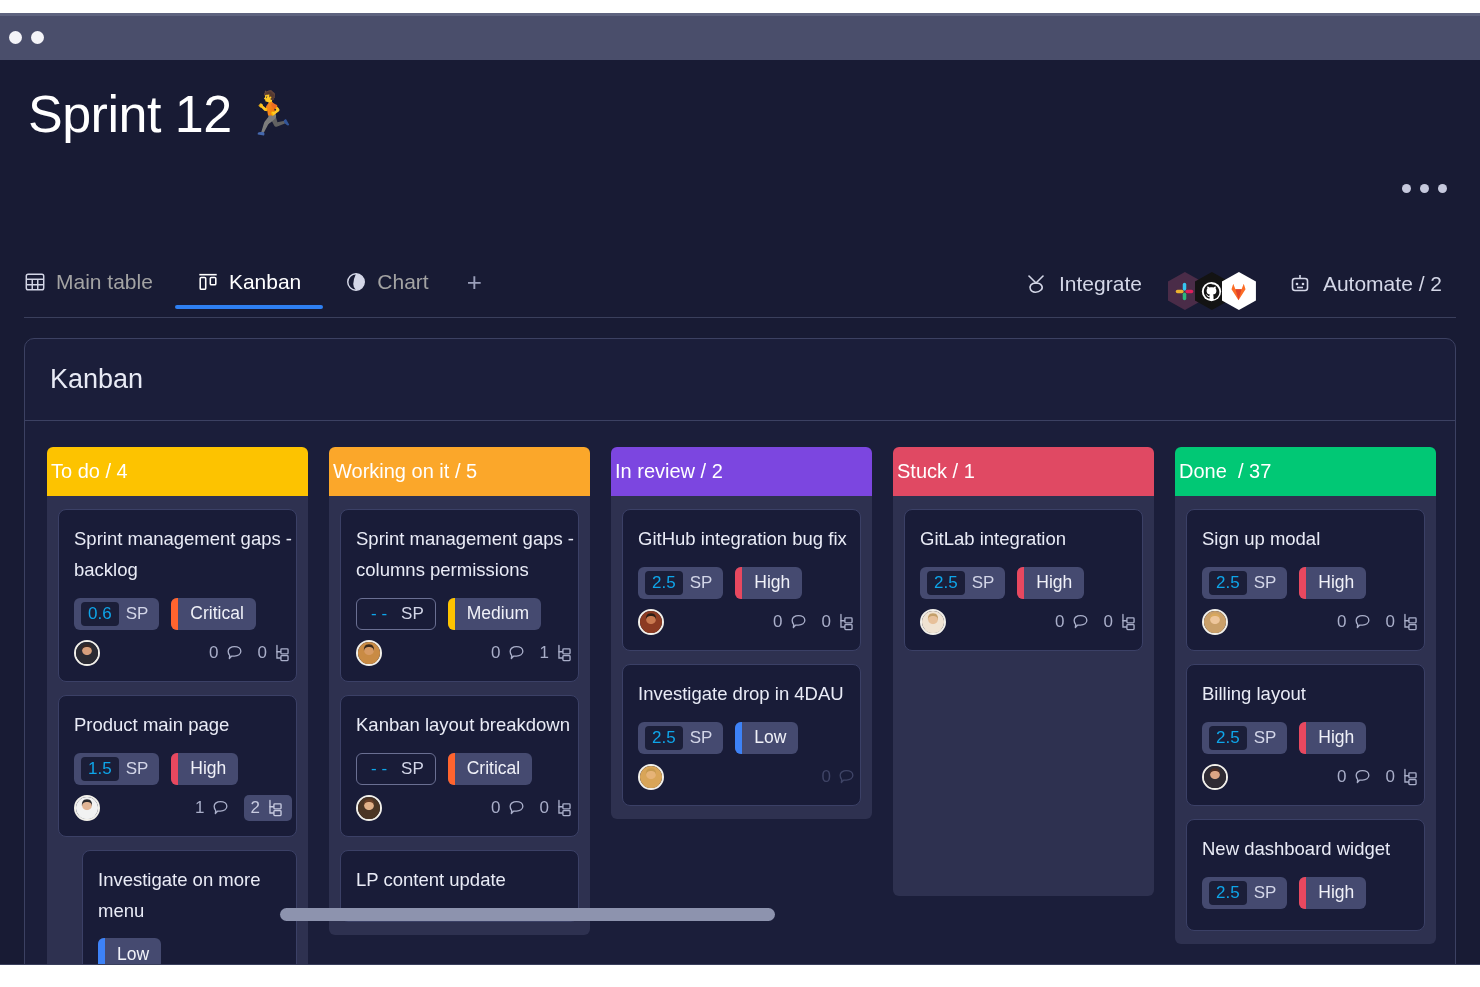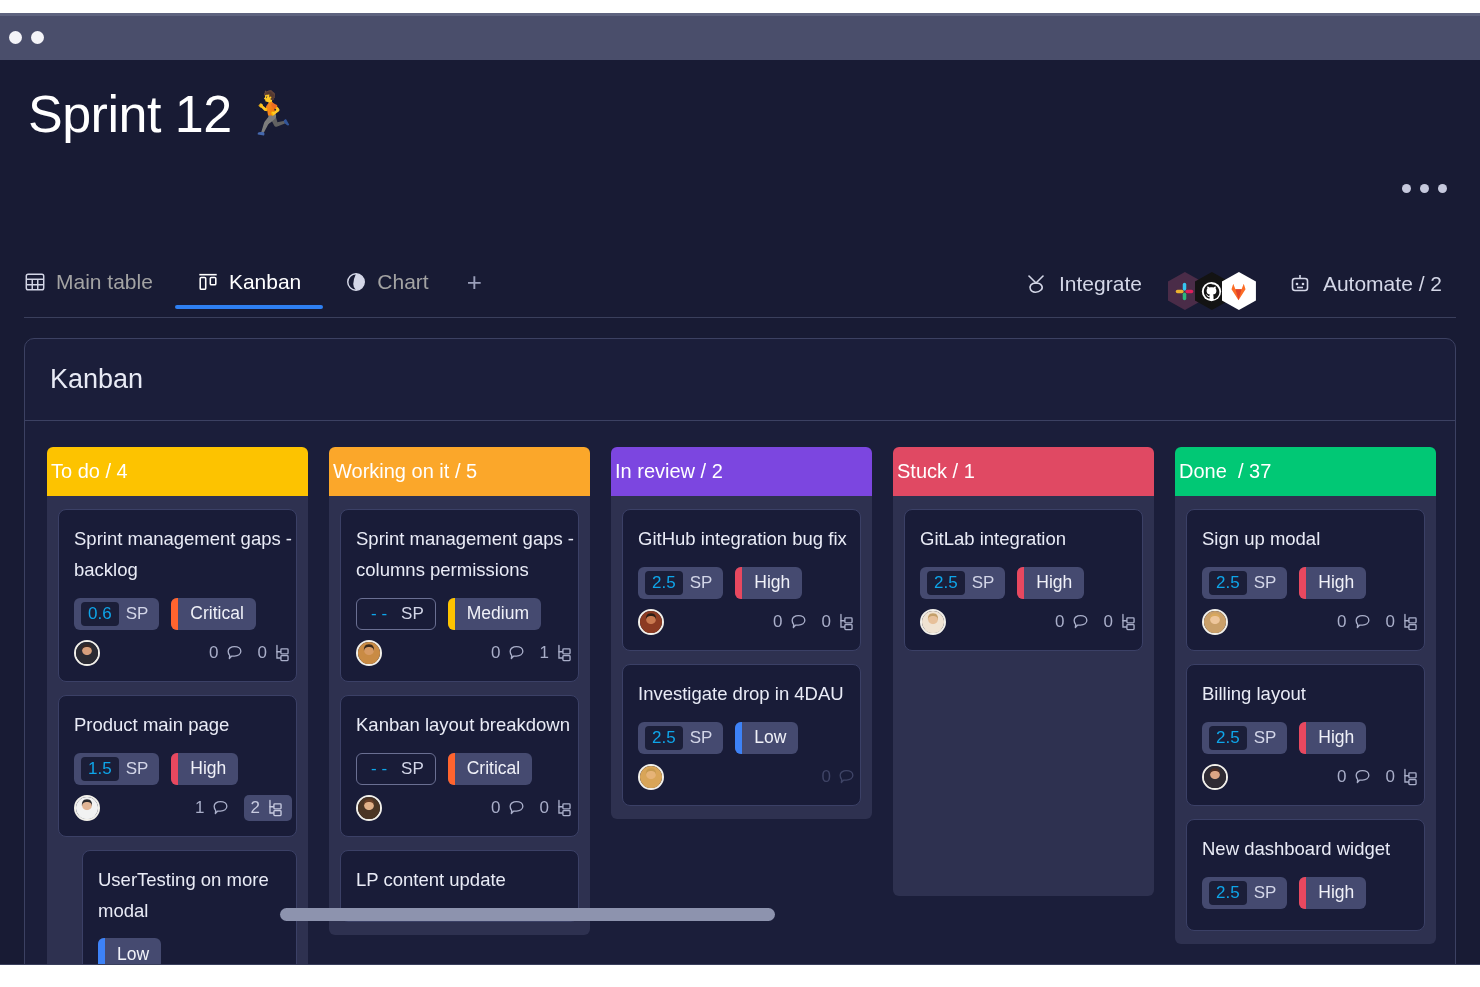--- a/index.html
+++ b/index.html
@@ -423,21 +423,21 @@
                             <path d="M5 11 L9.5 11"></path>
                             <rect x="10" y="7.5" width="9" height="6.2" rx="1"></rect>
                             <rect x="10" y="16" width="9" height="6.2" rx="1"></rect>
                           </svg>
                         </span>
                       </div>
                     </div>
                   </div>
                 </div>
                 <div class="card sub">
-                  <div class="card-title">UserTesting on more modal</div>
+                  <div class="card-title">Investigate on more menu</div>
                   <div class="chips">
                     <div class="chip-pri">
                       <span class="pri-bar" style="background: rgb(61, 130, 247);"></span>
                       <span class="pri-label">Low</span>
                     </div>
                   </div>
                 </div>
               </div>
             </div>
             <div class="col">

